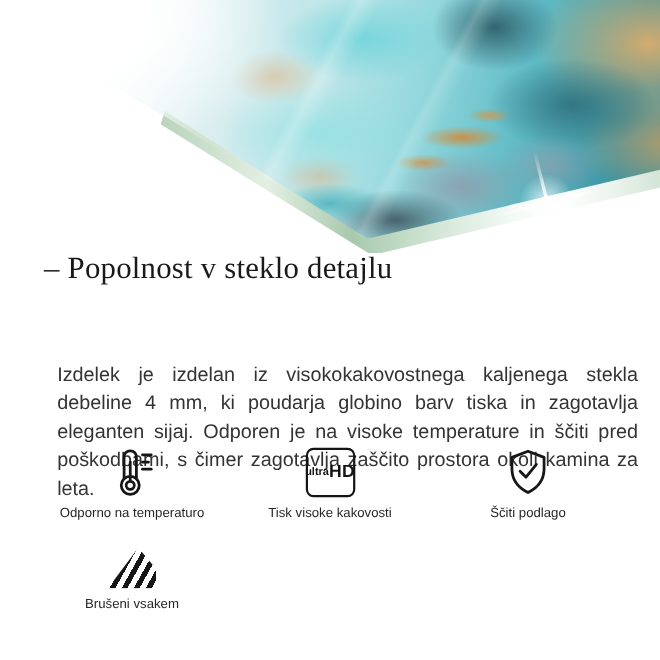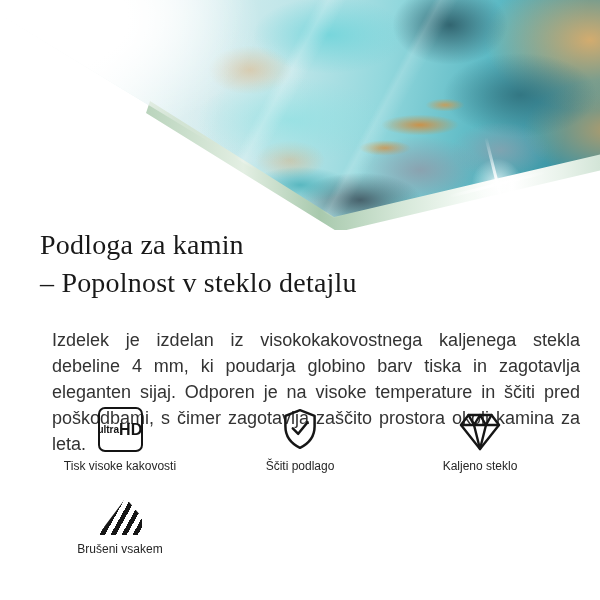--- a/index.html
+++ b/index.html
@@ -113,28 +113,43 @@
 <div>
 
   <div class="hero">
     <div class="panel-art"></div>
     <div class="panel-edge"></div>
     <div class="hero-fade"></div>
     <div class="sparkle"></div>
   </div>
 
   <h1 class="headline">
-    <span class="h-line">Podloga za kamin</span>
     <span class="h-line">– Popolnost v steklo detajlu</span>
   </h1>
 
   <p class="desc">Izdelek je izdelan iz visokokakovostnega kaljenega stekla debeline 4 mm, ki poudarja globino barv tiska in zagotavlja eleganten sijaj. Odporen je na visoke temperature in ščiti pred poškodbami, s čimer zagotavlja zaščito prostora okoli kamina za leta.</p>
 
   <div class="features">
 
+    <div class="feature">
+      <div class="icn">
+        <svg width="44" height="46" viewBox="0 0 44 46">
+          <g class="ico-stroke">
+            <path d="M14.8 29 V9.4 a5.6 5.6 0 0 1 11.2 0 V29"></path>
+            <circle cx="20.4" cy="35.2" r="8.2"></circle>
+            <circle cx="20.4" cy="35.2" r="3.7"></circle>
+            <path d="M20.4 14 V31"></path>
+            <path d="M31.5 7.5 H39.5"></path>
+            <path d="M31.5 14 H37"></path>
+            <path d="M31.5 20.5 H39.5"></path>
+          </g>
+        </svg>
+      </div>
+      <div class="flabel">Odporno na temperaturo</div>
+    </div>
 
     <div class="feature">
       <div class="icn">
         <div class="hdbox">
           <span class="t1">ultra</span>
           <span class="t2">HD</span>
         </div>
       </div>
       <div class="flabel">Tisk visoke kakovosti</div>
     </div>
@@ -144,33 +159,20 @@
         <svg width="44" height="45" viewBox="0 0 44 45">
           <g class="ico-stroke">
             <path d="M22 3.2 L36.6 8.8 V19.2 C36.6 29.4 30.2 36.8 22 40.8 C13.8 36.8 7.4 29.4 7.4 19.2 V8.8 Z"></path>
             <path d="M14.8 21.4 L20.2 26.8 L29.6 15.2"></path>
           </g>
         </svg>
       </div>
       <div class="flabel">Ščiti podlago</div>
     </div>
 
-    <div class="feature">
-      <div class="icn">
-        <svg width="46" height="41" viewBox="0 0 46 41">
-          <g class="ico-stroke" style="stroke-width:2.4">
-            <path d="M11.5 4 H34.5 L42 14 L23 38 L4 14 Z"></path>
-            <path d="M4 14 H42"></path>
-            <path d="M11.5 4 L17 14 L23 4 L29 14 L34.5 4"></path>
-            <path d="M17 14 L23 38 L29 14"></path>
-          </g>
-        </svg>
-      </div>
-      <div class="flabel">Kaljeno steklo</div>
-    </div>
 
     <div class="feature">
       <div class="icn">
         <div class="stripes"></div>
       </div>
       <div class="flabel">Brušeni vsakem</div>
     </div>
 
 
   </div>

